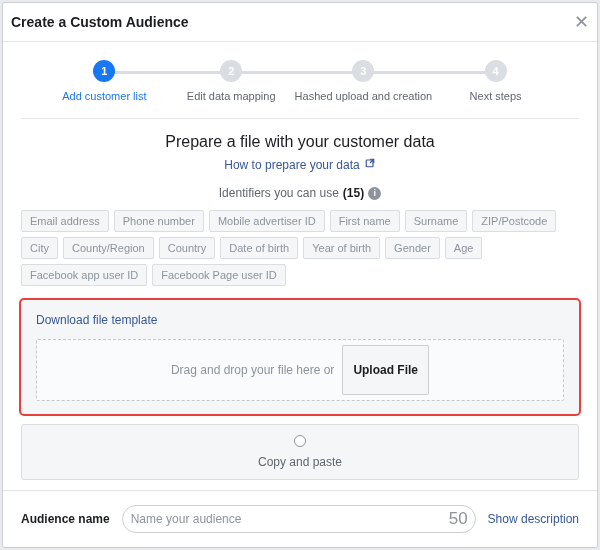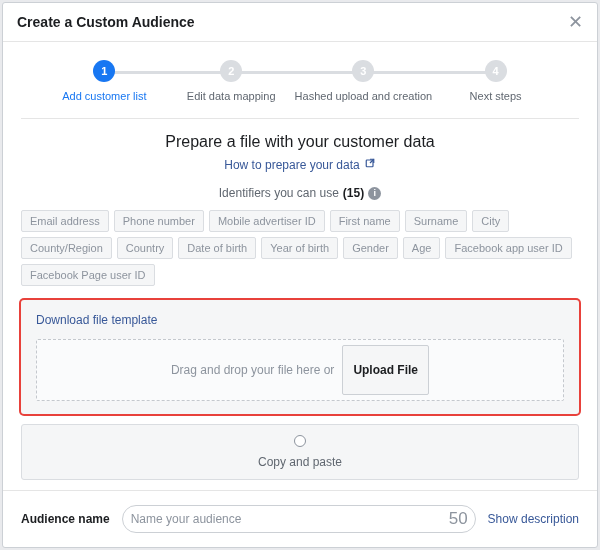--- a/index.html
+++ b/index.html
@@ -18,21 +18,21 @@
     border-radius: 3px;
     margin: 2px;
     height: 546px;
     display: flex;
     flex-direction: column;
   }
   .modal-header {
     display: flex;
     align-items: center;
     justify-content: space-between;
-    padding: 10px 14px;
+    padding: 10px 8px;
     border-bottom: 1px solid #e5e5e5;
   }
   .modal-title {
     font-size: 14px;
     font-weight: 600;
     color: #1c1e21;
   }
   .close-btn {
     color: #8d949e;
     font-size: 18px;
@@ -323,20 +323,21 @@
       <span class="count">(15)</span>
       <span class="info-icon">i</span>
     </div>
 
     <div class="chips" id="chips">
         <div class="chip">Email address</div>
         <div class="chip">Phone number</div>
         <div class="chip">Mobile advertiser ID</div>
         <div class="chip">First name</div>
         <div class="chip">Surname</div>
+        <div class="chip">ZIP/Postcode</div>
         <div class="chip">City</div>
         <div class="chip">County/Region</div>
         <div class="chip">Country</div>
         <div class="chip">Date of birth</div>
         <div class="chip">Year of birth</div>
         <div class="chip">Gender</div>
         <div class="chip">Age</div>
         <div class="chip">Facebook app user ID</div>
         <div class="chip">Facebook Page user ID</div>
       </div>

